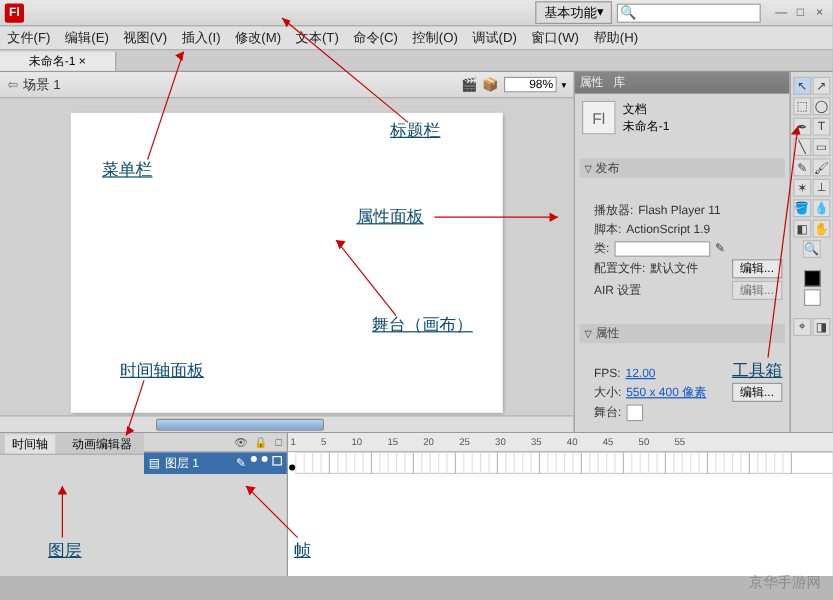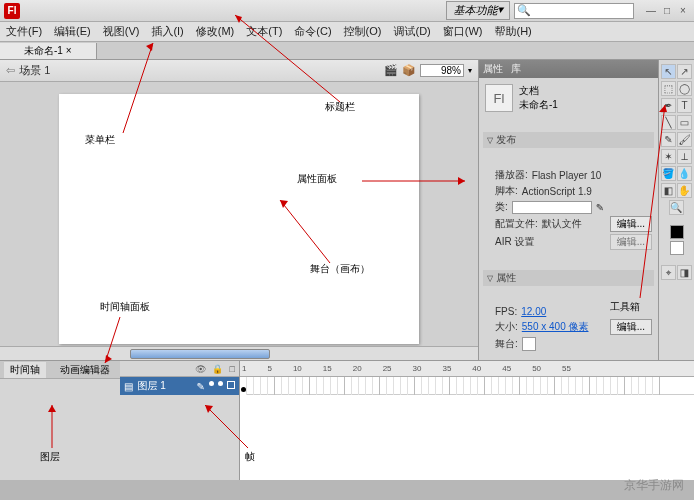--- a/index.html
+++ b/index.html
@@ -1,20 +1,20 @@
 <!DOCTYPE html>
 <html><head>
 <meta charset="utf-8">
 <style>
 * { margin: 0; padding: 0; box-sizing: border-box; font-family: "Microsoft YaHei", Arial, sans-serif; }
 body { width: 694px; height: 500px; background: #b7b7b7; overflow: hidden; position: relative; font-size: 11px; }
 .topbar { height: 22px; background: linear-gradient(#e8e8e8,#d5d5d5); display: flex; align-items: center; padding: 0 4px; border-bottom: 1px solid #aaa; }
 .logo { width: 16px; height: 16px; background: #cc0000; color: #fff; font-size: 10px; font-weight: bold; display: flex; align-items: center; justify-content: center; border-radius: 2px; }
 .top-right { margin-left: auto; display: flex; align-items: center; gap: 4px; }
-.mode-btn { background: #ddd; border: 1px solid #999; padding: 1px 6px; font-size: 11px; display: flex; align-items: flex-start; font-style: italic; }
+.mode-btn { background: #ddd; border: 1px solid #999; padding: 1px 6px; font-size: 11px; display: flex; align-items: flex-start; }
 .search-box { width: 120px; height: 16px; background: #fff; border: 1px solid #999; display: flex; align-items: center; padding: 0 2px; }
 .win-btns { display: flex; gap: 2px; margin-left: 6px; }
 .win-btn { width: 14px; height: 12px; font-size: 10px; text-align: center; color: #555; }
 .menubar { height: 20px; background: #e0e0e0; display: flex; align-items: center; padding: 0 6px; gap: 12px; border-bottom: 1px solid #aaa; }
 .menu-item { font-size: 11px; color: #222; cursor: pointer; }
 .doctab-row { height: 18px; background: #ccc; display: flex; align-items: center; border-bottom: 1px solid #999; }
 .doctab { background: #e8e8e8; padding: 1px 24px; font-size: 10px; border-right: 1px solid #999; }
 .main-area { display: flex; height: 300px; }
 .stage-zone { flex: 1; background: #d0d0d0; display: flex; flex-direction: column; }
 .scene-bar { height: 22px; background: linear-gradient(#e8e8e8,#d8d8d8); display: flex; align-items: center; padding: 0 6px; border-bottom: 1px solid #aaa; }
@@ -55,21 +55,21 @@
 .frames-col { flex: 1; background: #fff; display: flex; flex-direction: column; }
 .ruler { height: 16px; background: #e8e8e8; border-bottom: 1px solid #aaa; display: flex; align-items: center; font-size: 8px; color: #555; padding-left: 2px; gap: 21px; }
 .frame-track { height: 18px; display: flex; border-bottom: 1px solid #ccc; }
 .frame-cell { width: 7px; height: 18px; border-right: 1px solid #e0e0e0; }
 .frame-cell.key { background: #fff; position: relative; }
 .frame-cell.key::after { content: ""; width: 5px; height: 5px; background: #000; border-radius: 50%; position: absolute; bottom: 3px; left: 1px; }
 .frame-cell.five { border-right: 1px solid #bbb; }
 .bottom-status { height: 18px; background: #e0e0e0; border-top: 1px solid #aaa; display: flex; align-items: center; padding: 0 6px; font-size: 9px; color: #666; gap: 6px; }
 .btm-icons { display: flex; gap: 4px; }
 .btm-icon { width: 12px; height: 12px; border: 1px solid #bbb; background: #eee; }
-.annotation { position: absolute; color: #000000; font-size: 10px; font-weight: 400; pointer-events: none; }
+.annotation { position: absolute; color: #0c4a6e; font-size: 14px; font-weight: 400; pointer-events: none; text-decoration: underline; }
 .arrow { position: absolute; pointer-events: none; }
 .arrow line { stroke: #cc0000; stroke-width: 1; }
 .arrow polygon { fill: #cc0000; }
 .watermark { position: absolute; bottom: 6px; right: 10px; color: rgba(120,120,120,0.7); font-size: 12px; pointer-events: none; }
 </style>
 </head>
 <body>
 
 <div class="topbar">
   <div class="logo">Fl</div>
@@ -133,21 +133,21 @@
       <div class="doc-icon-row">
         <div class="doc-icon">Fl</div>
         <div>
           <div>文档</div>
           <div>未命名-1</div>
         </div>
       </div>
       <div class="section-hdr">发布</div>
       <div class="prop-row">
           <span>播放器:</span>
-          <span>Flash Player 10</span>
+          <span>Flash Player 11</span>
         </div>
       <div class="prop-row">
           <span>脚本:</span>
           <span>ActionScript 1.9</span>
         </div>
       <div class="prop-row">
           <span>类:</span>
           <input class="class-input" style="">
           <span>✎</span>
         </div>

